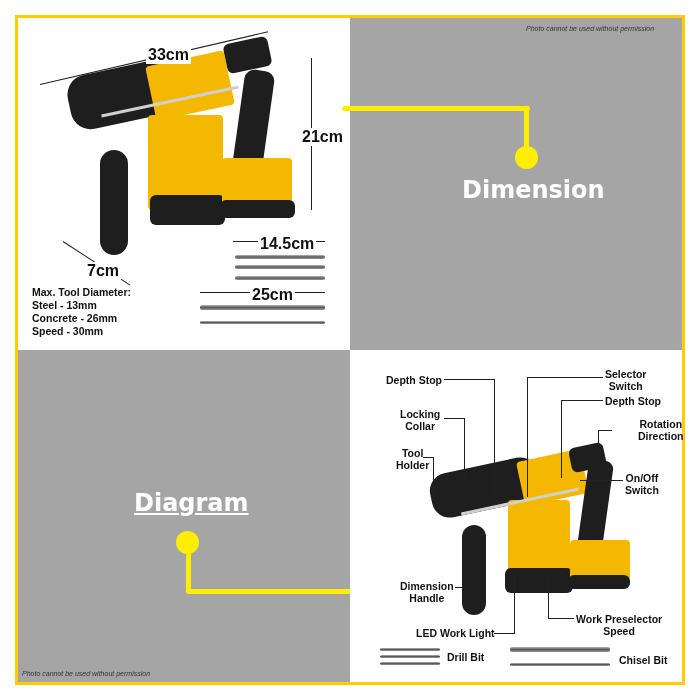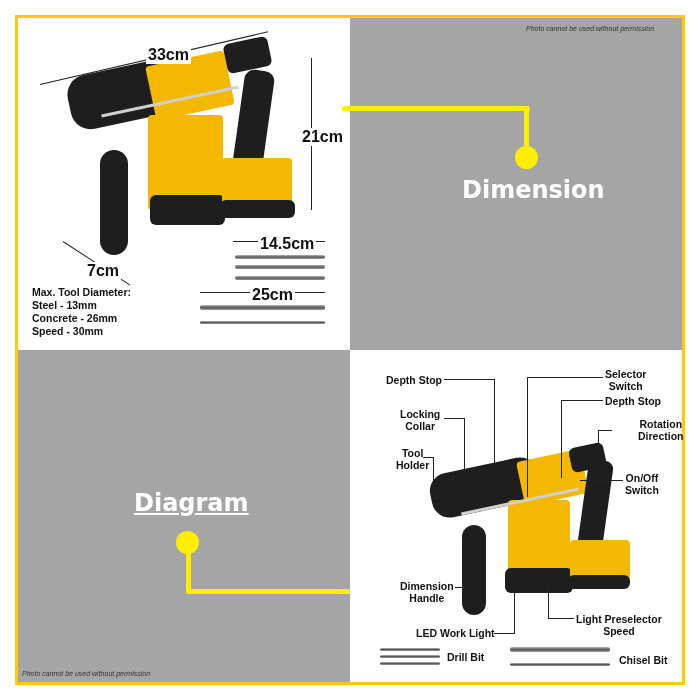--- a/index.html
+++ b/index.html
@@ -144,21 +144,21 @@
   <div>Dimension</div>
   <div>Handle</div>
 </div>
 <div class="line" style="left:455px;top:587px;width:18px;height:1px;"></div>
 
 <div class="lbl" style="left:416px;top:627px;">LED Work Light</div>
 <div class="line" style="left:494px;top:633px;width:20px;height:1px;"></div>
 <div class="line" style="left:514px;top:572px;width:1px;height:62px;"></div>
 
 <div class="lbl center" style="left:576px;top:613px;">
-  <div>Light Preselector</div>
+  <div>Work Preselector</div>
   <div>Speed</div>
 </div>
 <div class="line" style="left:548px;top:618px;width:26px;height:1px;"></div>
 <div class="line" style="left:548px;top:580px;width:1px;height:39px;"></div>
 
 <div class="bit" style="left:380px;top:648px;width:60px;height:3px;"></div>
 <div class="bit" style="left:380px;top:655px;width:60px;height:3px;"></div>
 <div class="bit" style="left:380px;top:662px;width:60px;height:3px;"></div>
 <div class="lbl" style="left:447px;top:651px;">Drill Bit</div>
 

